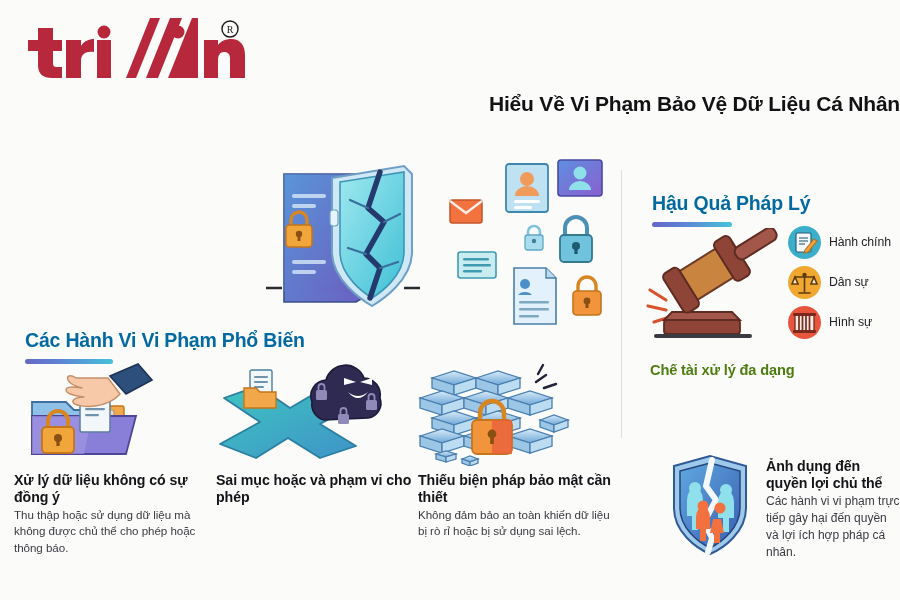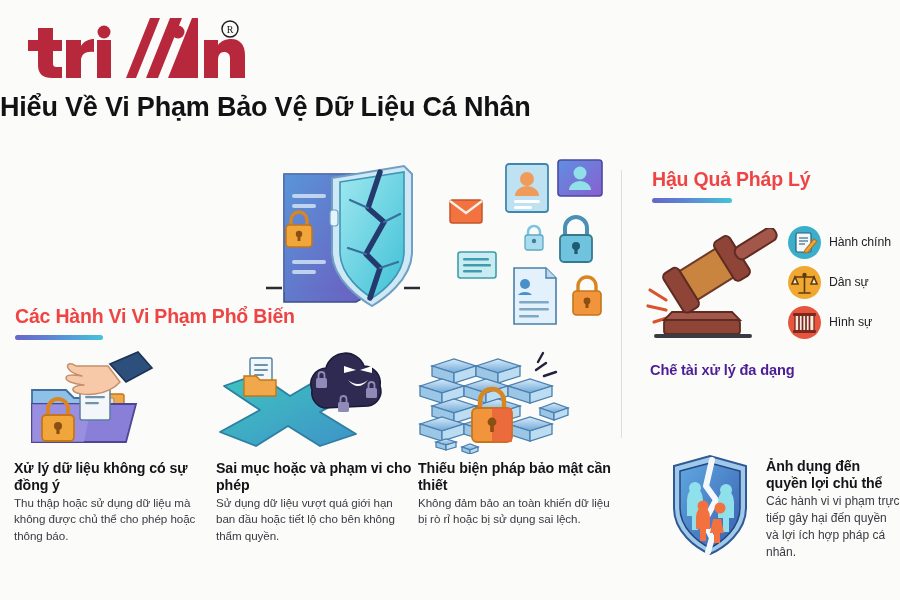--- a/index.html
+++ b/index.html
@@ -12,50 +12,50 @@
   }
   .stage { position: absolute; inset: 0; }
 
   
   .logo { position: absolute; left: 18px; top: 16px; width: 230px; height: 62px; }
   .logo svg { display: block; }
 
   
   .main-title {
     position: absolute; left: 0; right: 0; top: 92px;
-    text-align: left;
-    font-size: 27px; font-weight: bold;
+    text-align: right;
+    font-size: 21px; font-weight: bold;
     letter-spacing: -0.2px;
     color: #121214;
   }
 
   
-  .sec-head { font-size: 19.5px; font-weight: bold; color: #ef4444; letter-spacing: -0.2px; white-space: nowrap; }
+  .sec-head { font-size: 19.5px; font-weight: bold; color: #0369a1; letter-spacing: -0.2px; white-space: nowrap; margin-top: 24px; }
   .sec-rule {
     height: 4.5px; border-radius: 3px; margin-top: 7px;
     background: linear-gradient(90deg, #6668c6 0%, #5f7fd4 35%, #45c3d8 100%);
   }
 
-  #left-heading { position: absolute; left: 15px; top: 305px; }
+  #left-heading { position: absolute; left: 25px; top: 305px; }
   #left-heading .sec-rule { width: 88px; }
 
   #right-heading { position: absolute; left: 652px; top: 168px; }
   #right-heading .sec-rule { width: 80px; }
 
   
   .v-divider {
     position: absolute; left: 621px; top: 170px; width: 1px; height: 268px;
     background: #dedee2;
   }
 
   
   .hero { position: absolute; left: 262px; top: 148px; width: 370px; height: 182px; }
 
   
-  .cards { position: absolute; left: 14px; top: 346px; width: 600px; height: 228px; display: flex; gap: 6px; justify-content: space-between; }
+  .cards { position: absolute; left: 14px; top: 358px; width: 600px; height: 228px; display: flex; gap: 6px; justify-content: space-between; }
   .card { width: 196px; position: relative; }
   .card-art { height: 108px; width: 100%; display: flex; align-items: flex-end; justify-content: flex-start; }
   .card-art svg { display: block; }
   .card-title {
     font-size: 14.2px; font-weight: bold; line-height: 1.22; color: #141418;
     margin-top: 6px; letter-spacing: -0.1px;
   }
   .card-desc {
     font-size: 11.6px; line-height: 1.42; color: #3a3a42; 
     letter-spacing: -0.05px;
@@ -63,21 +63,21 @@
 
   
   .gavel-wrap { position: absolute; left: 644px; top: 228px; width: 150px; height: 118px; }
   .conseq-list { position: absolute; left: 788px; top: 222px; width: 112px; }
   .conseq-row { display: flex; align-items: center; gap: 8px; height: 40px; }
   .conseq-ico { width: 33px; height: 33px; flex: 0 0 33px; }
   .conseq-label { font-size: 12.3px; color: #1d1d22; letter-spacing: -0.1px; white-space: nowrap; text-align: center; }
 
   .conseq-caption {
     position: absolute; left: 650px; top: 362px;
-    font-size: 14.6px; font-weight: bold; color: #4c1d95; letter-spacing: -0.15px;
+    font-size: 14.6px; font-weight: bold; color: #4d7c0f; letter-spacing: -0.15px;
   }
 
   
   .impact { position: absolute; left: 662px; top: 440px; width: 238px; display: flex; gap: 8px; }
   .impact-art { width: 96px; flex: 0 0 96px; padding-top: 12px; }
   .impact-text { flex: 1; padding-top: 18px; }
   .impact-title { font-size: 14.2px; font-weight: bold; line-height: 1.22; color: #141418; letter-spacing: -0.1px; }
   .impact-desc { font-size: 12px; line-height: 1.42; color: #3a3a42; }
 </style>
 </head>
@@ -292,21 +292,20 @@
               <path d="M102.5 28 v-3 a3 3 0 0 1 6 0 v3" fill="none" stroke="#8f8ab8" stroke-width="1.8"></path>
               <rect x="150" y="38" width="11" height="10" rx="1.6"></rect>
               <path d="M152.5 38 v-3 a3 3 0 0 1 6 0 v3" fill="none" stroke="#8f8ab8" stroke-width="1.8"></path>
               <rect x="122" y="52" width="11" height="10" rx="1.6"></rect>
               <path d="M124.5 52 v-3 a3 3 0 0 1 6 0 v3" fill="none" stroke="#8f8ab8" stroke-width="1.8"></path>
             </g>
           </g>
         </svg>
       </div>
       <div class="card-title">Sai mục hoặc và phạm vi cho phép</div>
-      <div class="card-desc">Sử dụng dữ liệu vượt quá giới hạn ban đầu hoặc tiết lộ cho bên không thẩm quyền.</div>
     </div>
 
     <div class="card">
       <div class="card-art">
         <svg width="175" height="106" viewBox="0 0 175 106">
           <defs>
             <linearGradient id="brick" x1="0" y1="0" x2="0" y2="1">
               <stop offset="0" stop-color="#d6eaf8"></stop>
                 <stop offset="1" stop-color="#6fa8d8"></stop>
             </linearGradient>

